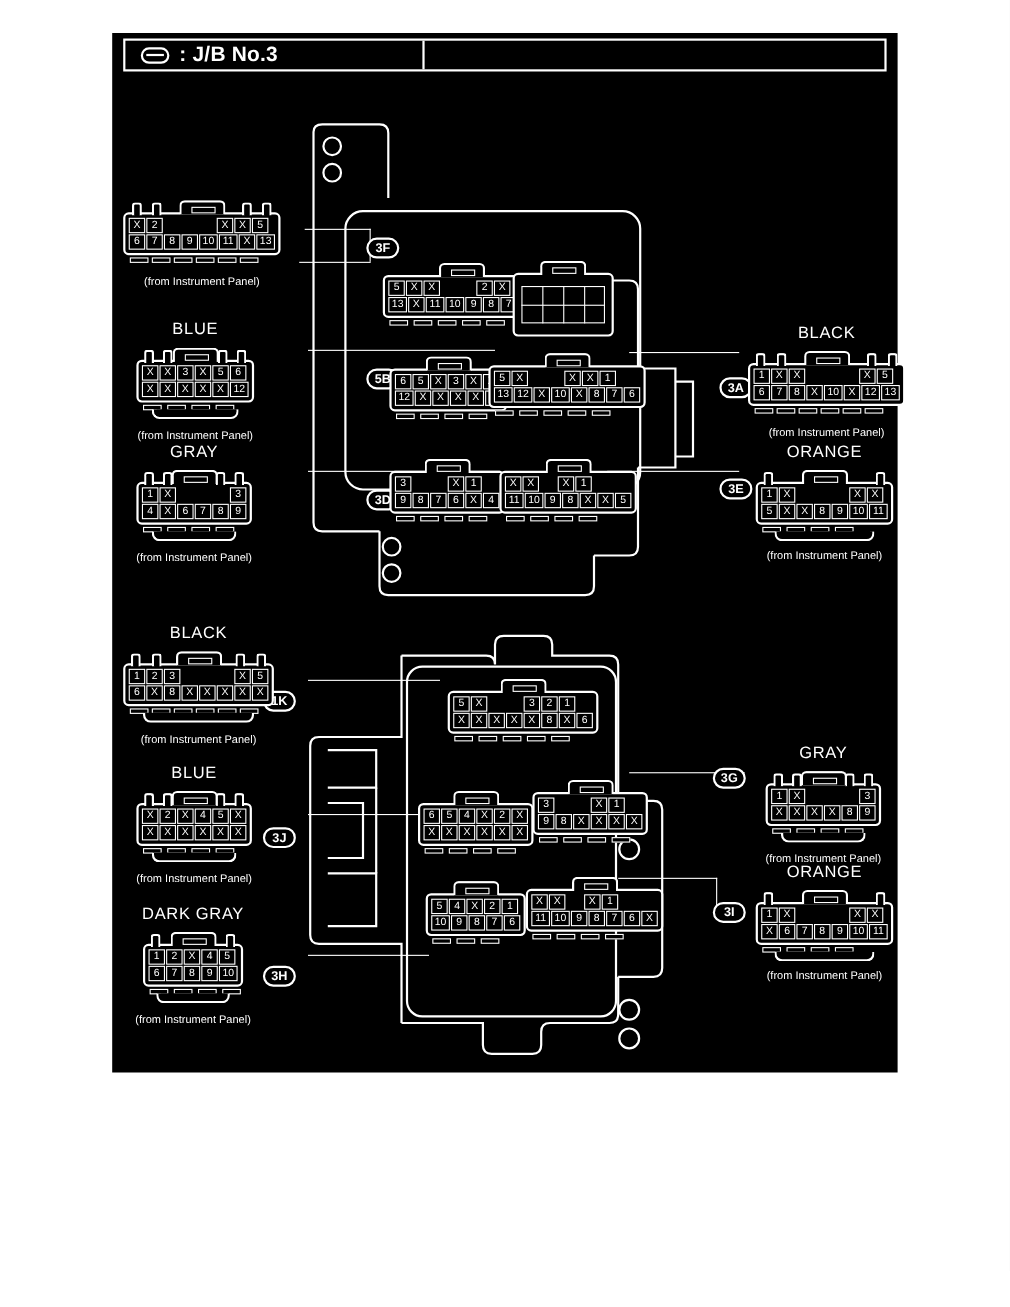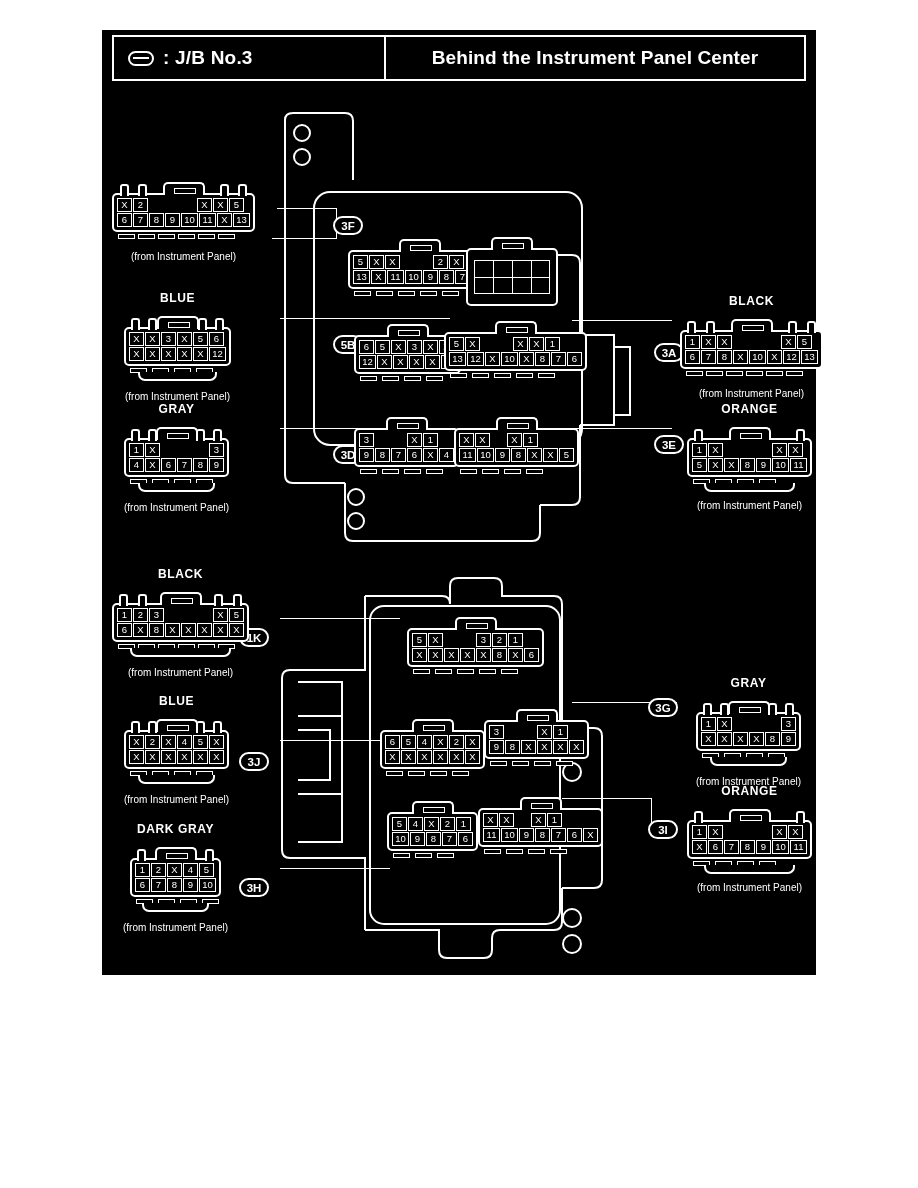--- a/index.html
+++ b/index.html
@@ -14,21 +14,21 @@
   
   #plate {
     position: absolute; left: 102px; top: 30px;
     width: 714px; height: 945px;
     background: #000000;
   }
 
   
   #header {
     position: absolute; left: 10px; top: 5px;
-    width: 694px; height: 46px;
+    width: 694px; height: 30px;
     border: 2px solid #ffffff;
     display: flex;
   }
   #hdr-left {
     width: 272px; height: 100%;
     border-right: 2px solid #ffffff;
     display: flex; align-items: center; padding-left: 14px;
   }
   #jb-oval {
     width: 26px; height: 15px;
@@ -53,21 +53,21 @@
     white-space: nowrap;
   }
 
   
   .abs { position: absolute; }
 
   
   .conn { position: absolute; }
   .conn .label {
     position: absolute; left: 50%; transform: translateX(-50%);
-    top: -19px; color: #ffffff; font-size: 12px; font-weight: bold;
+    top: -19px; color: #ffffff; font-size: 15px; font-weight: normal;
     letter-spacing: .6px; white-space: nowrap; text-align: center;
   }
   .conn .sub {
     position: absolute; left: 50%; transform: translateX(-50%);
     color: #ffffff; font-size: 10px; white-space: nowrap;
   }
   .shell {
     position: relative;
     border: 2px solid #ffffff;
     border-radius: 5px;
@@ -130,23 +130,20 @@
 </head>
 <body>
 
 <div id="page">
   <div id="plate">
 
     <div id="header">
       <div id="hdr-left">
         <span id="jb-oval"></span>
         <span id="hdr-left-label">: J/B No.3</span>
-      </div>
-      <div id="hdr-right">
-        <span id="hdr-title">Behind the Instrument Panel Center</span>
       </div>
     </div>
 
     <svg class="abs" style="left:0;top:55px;width:714px;height:470px;">
       <g fill="none" stroke="#ffffff" stroke-width="2">
         <path d="M183,95 L183,35 Q183,28 191,28 L243,28 Q251,28 251,36 L251,95"></path>
         <path d="M183,95 L183,390 Q183,398 191,398 L243,398"></path>
         <path d="M243,398 L243,448 Q243,456 251,456 L430,456 Q438,456 438,448 L438,420"></path>
         <path d="M438,420 L470,420 Q478,420 478,412 L478,340"></path>
         <path d="M478,250 L478,178 Q478,170 470,170 L438,170"></path>

